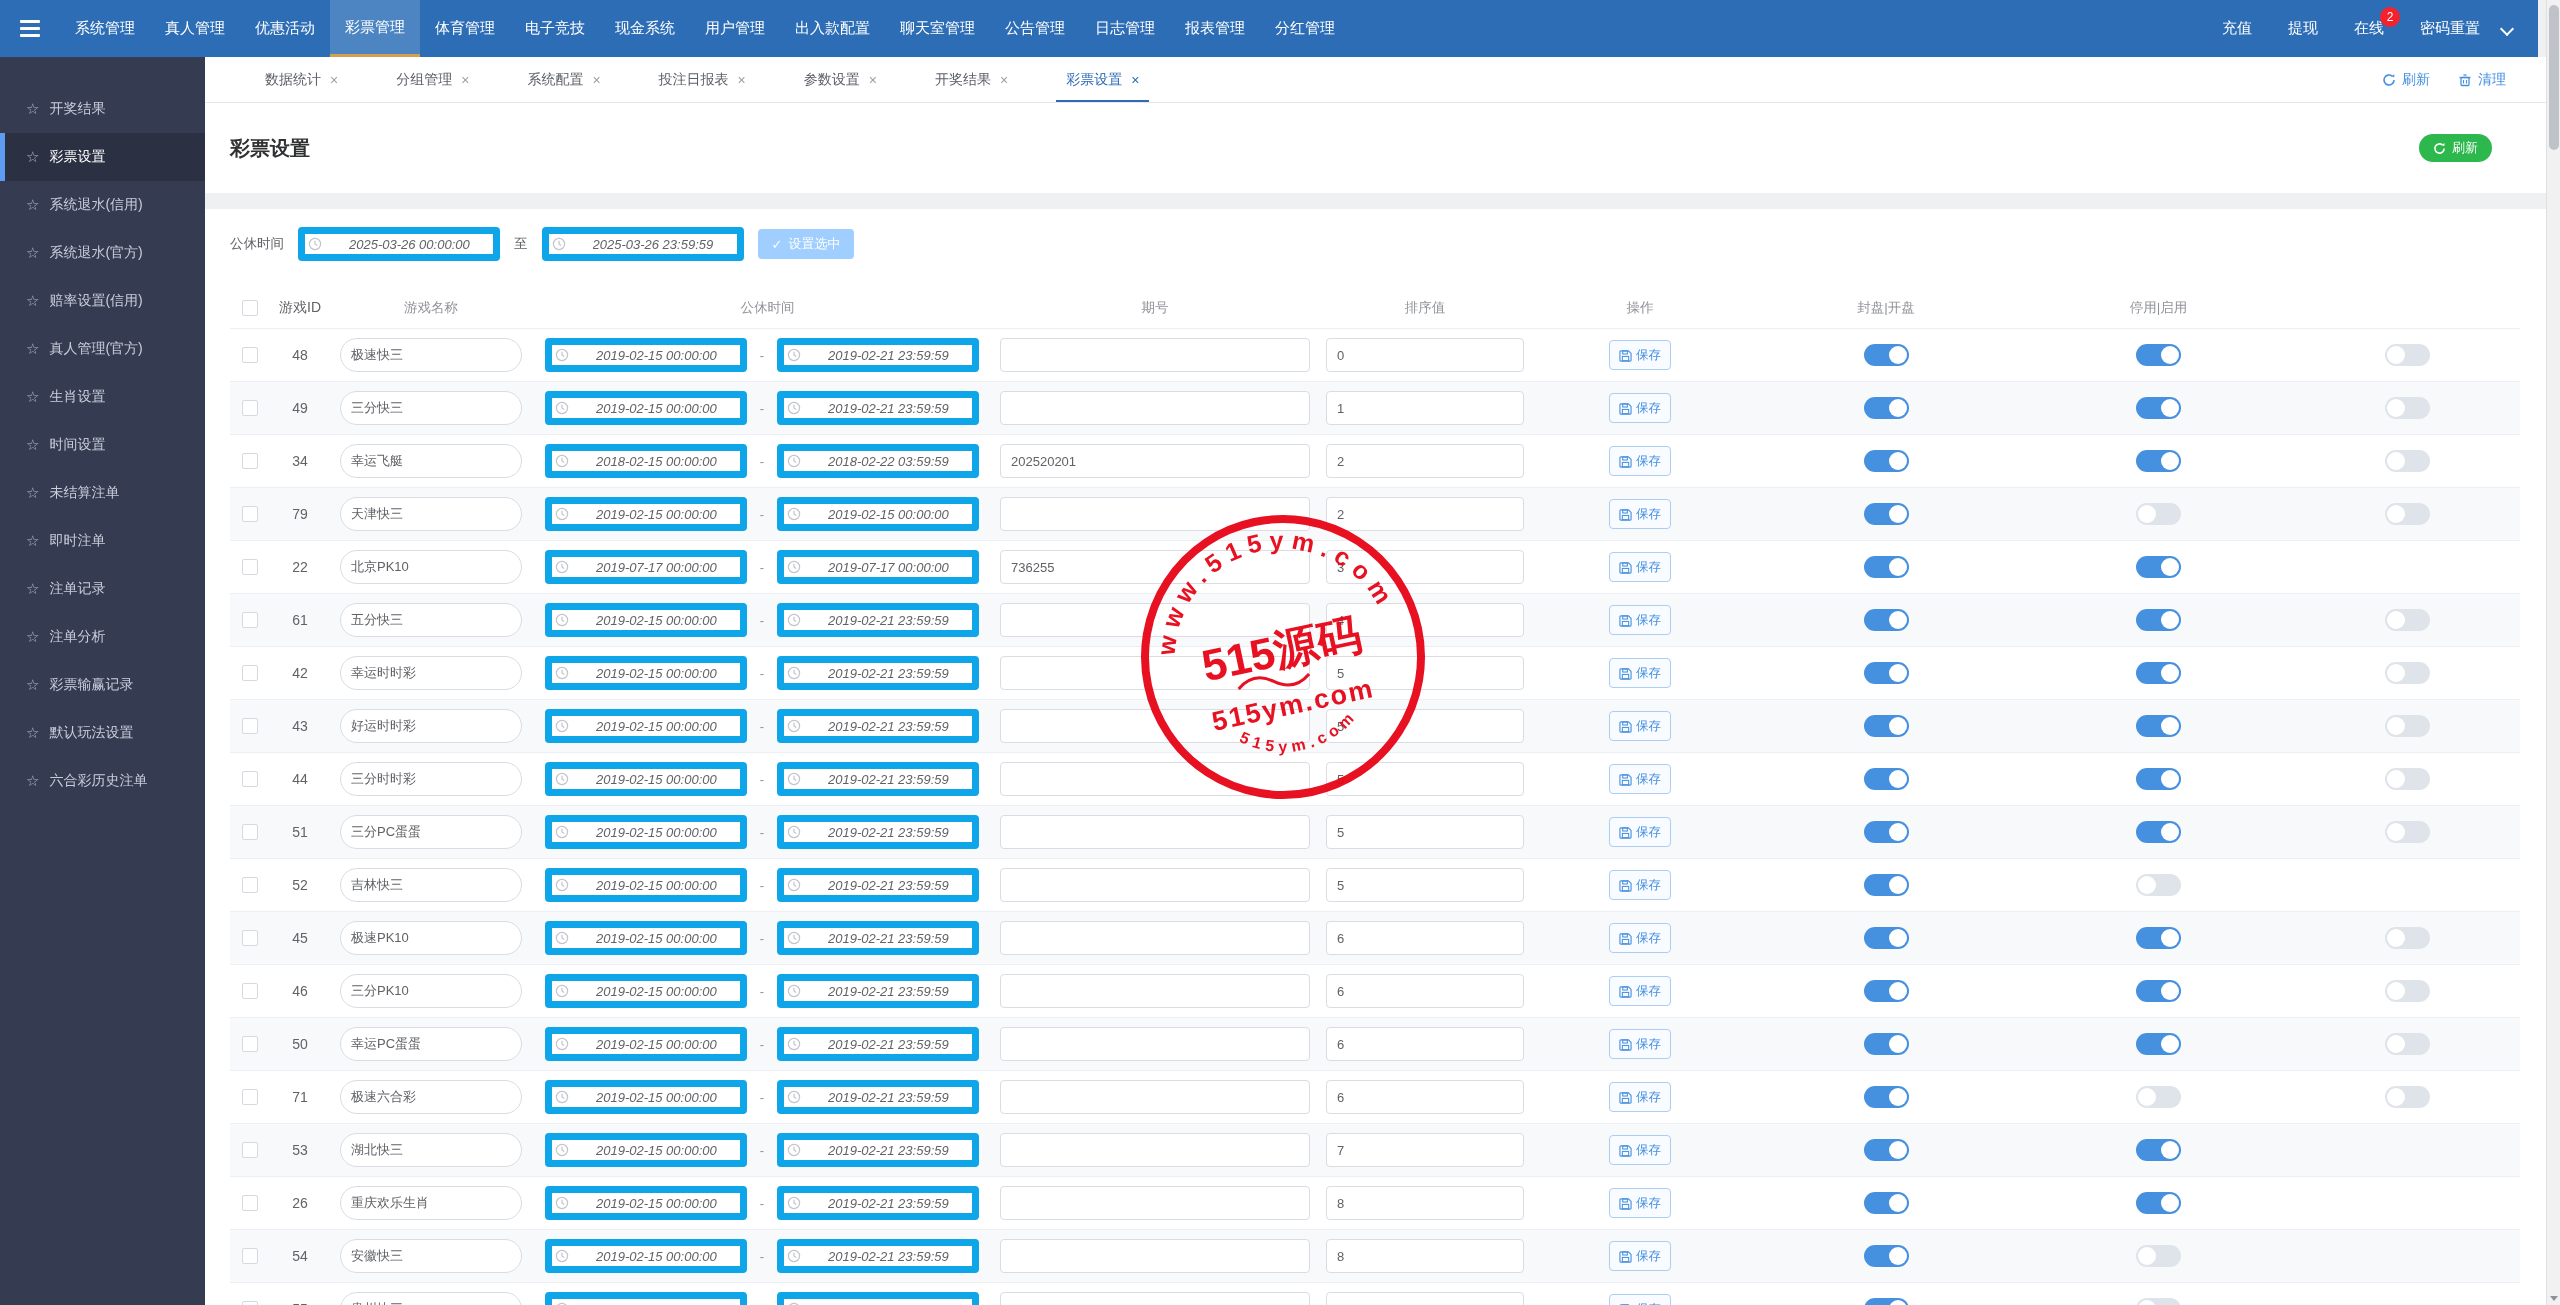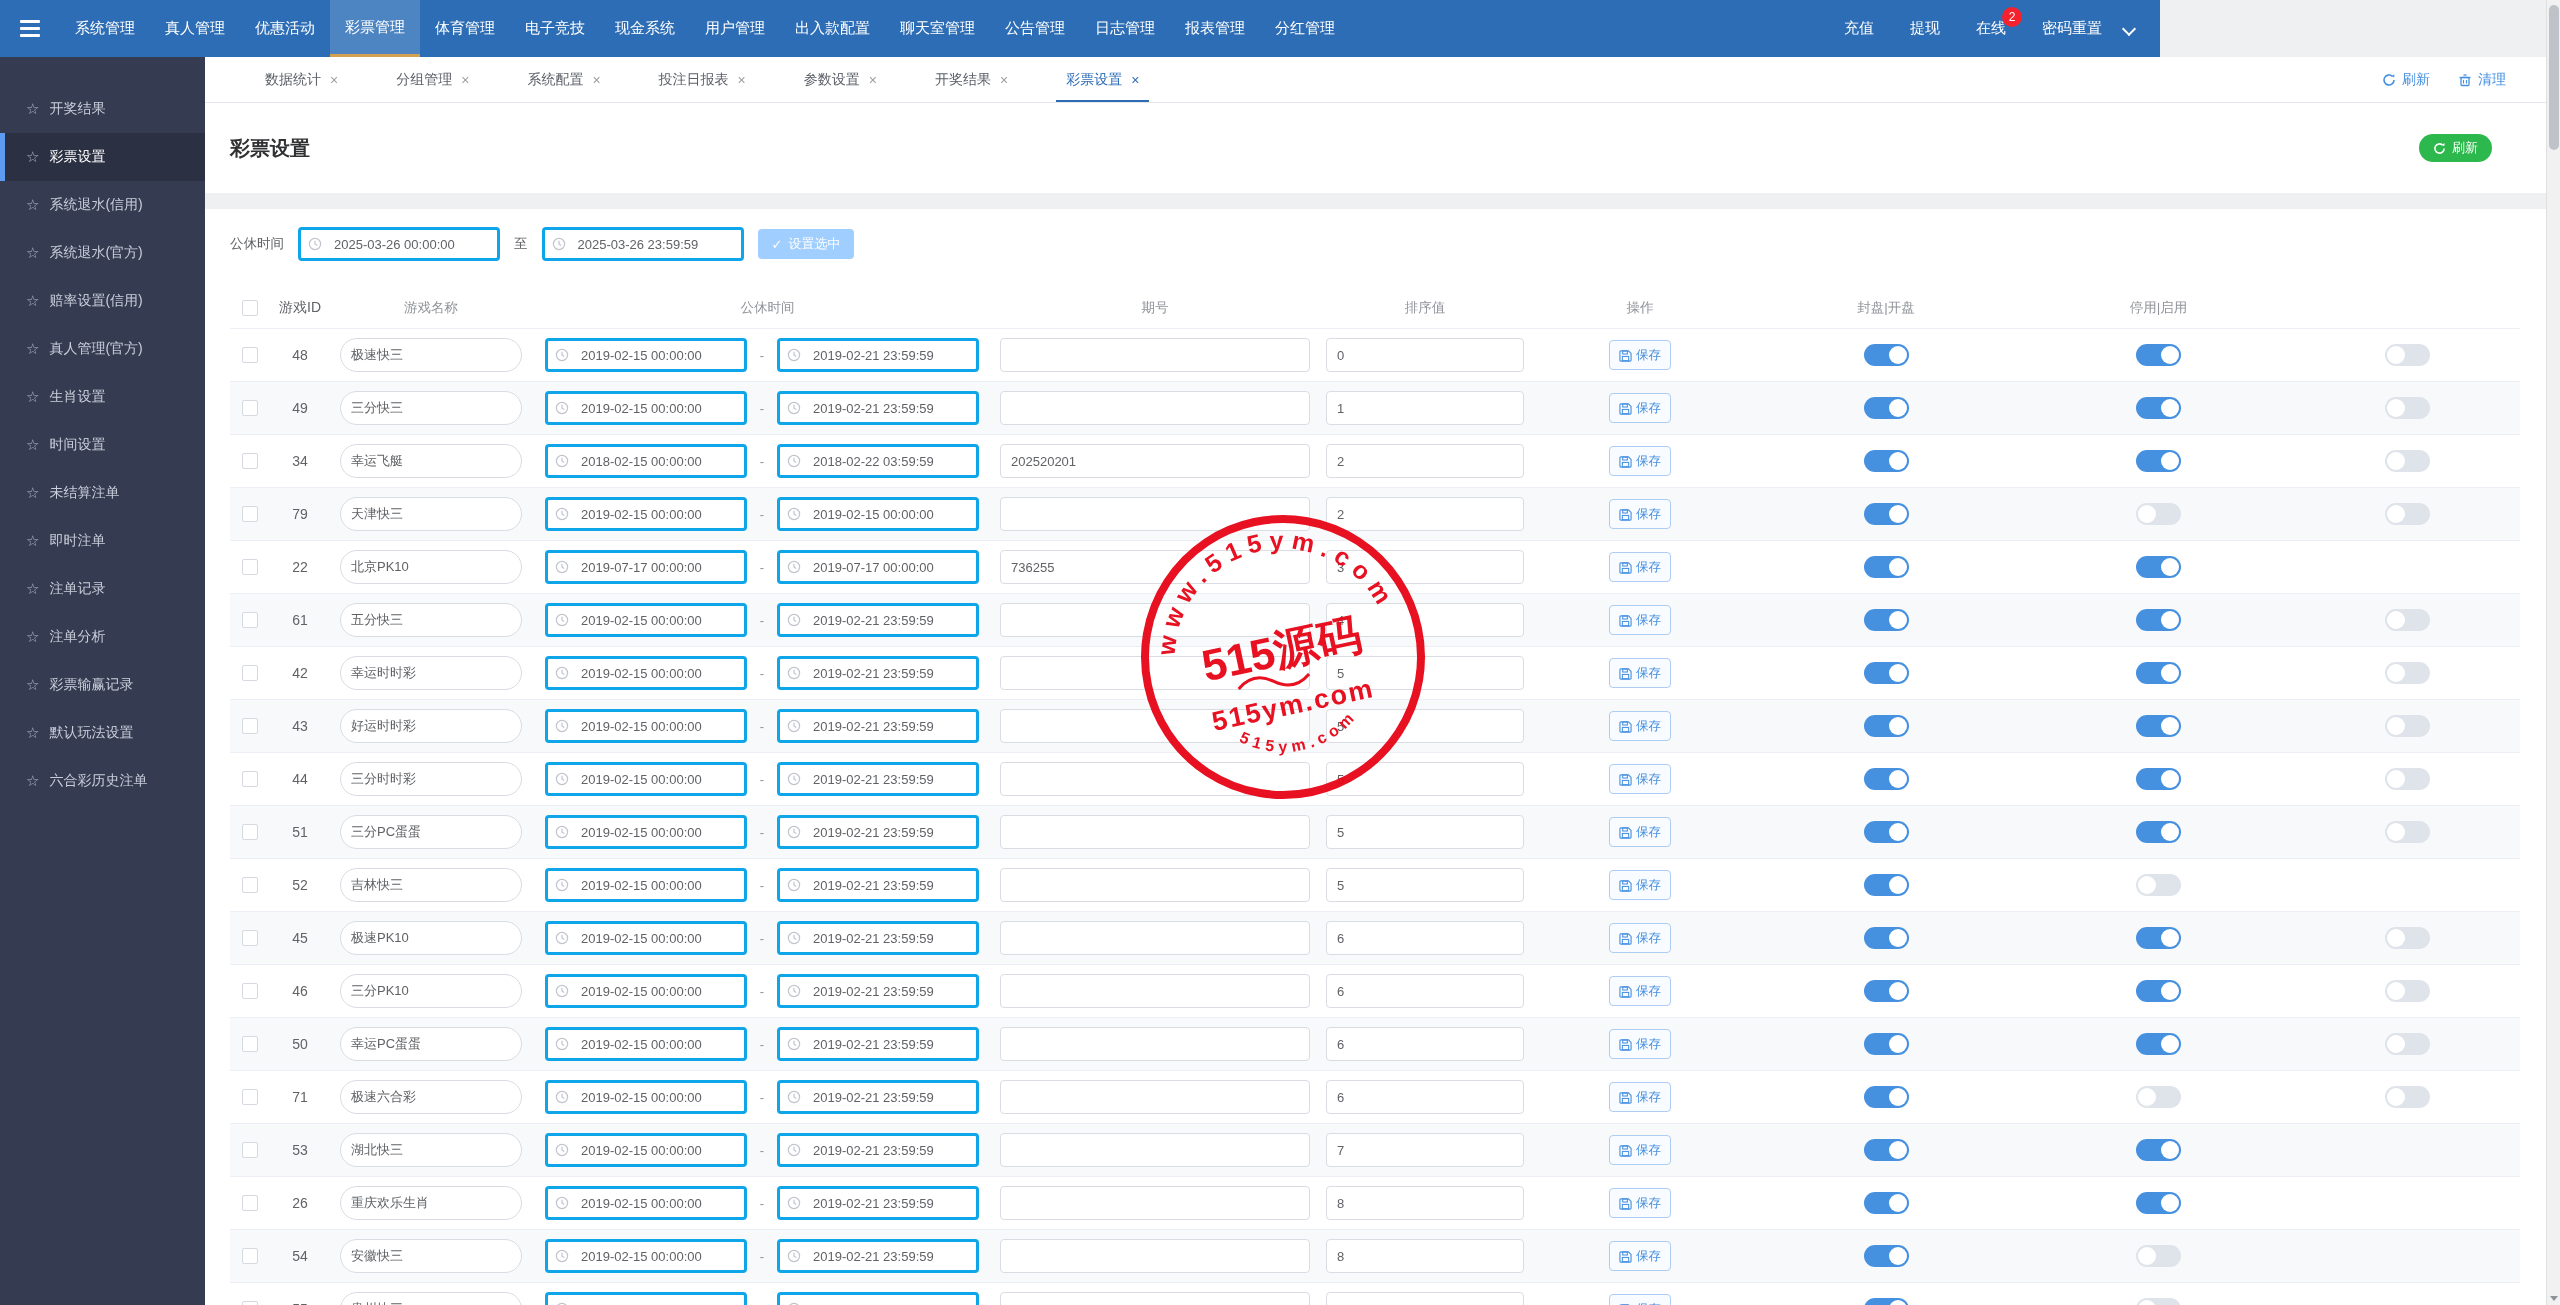--- a/index.html
+++ b/index.html
@@ -5,21 +5,21 @@
   :root{
     --navbar:#2d6db5; --nav-underline:#d3a04f; --sidebar:#353c51;
     --accent:#4690e0; --green:#2db84d; --badge:#f5222d; --stamp:#e60012;
     --disabled-primary:#a0cfff;
   }
   *{box-sizing:border-box;margin:0;padding:0;}
   body{font-family:"Liberation Sans","DejaVu Sans",sans-serif;background:#eef0f2;}
   #app{position:relative;width:2560px;height:1305px;overflow:hidden;background:#eef0f2;}
 
   
-  .topnav{position:absolute;left:0;top:0;width:2160px;height:57px;background:var(--navbar);display:flex;align-items:stretch;z-index:30;}
+  .topnav{position:absolute;left:0;top:0;width:2538px;height:57px;background:var(--navbar);display:flex;align-items:stretch;z-index:30;}
   .burger{width:60px;display:flex;flex-direction:column;justify-content:center;gap:4px;padding-left:20px;cursor:pointer;}
   .burger i{display:block;width:20px;height:3px;background:#fff;border-radius:1px;}
   .nav-items{display:flex;align-items:stretch;}
   .nav-item{display:flex;align-items:center;padding:0 15px;color:#fff;font-size:15px;cursor:pointer;position:relative;}
   .nav-item.active{background:#4d85c3;border-bottom:3px solid var(--nav-underline);}
   .nav-right{margin-left:auto;display:flex;align-items:stretch;padding-right:26px;}
   .nav-right .nav-item{padding:0 18px;}
   .badge{position:absolute;top:7px;right:2px;min-width:20px;height:20px;border-radius:10px;background:var(--badge);color:#fff;font-size:12px;display:flex;align-items:center;justify-content:center;padding:0 5px;}
   .chevron{width:10px;height:10px;border-right:2px solid #fff;border-bottom:2px solid #fff;transform:rotate(45deg);margin:auto 0 auto 4px;}
 
@@ -43,21 +43,21 @@
   
   .titlecard{position:absolute;left:205px;top:103px;width:2341px;height:90px;background:#fff;display:flex;align-items:center;padding:0 54px 0 25px;}
   .page-title{font-size:20px;font-weight:bold;color:#303133;}
   .btn-green{margin-left:auto;height:28px;border:none;border-radius:14px;background:var(--green);color:#fff;font-size:13px;display:flex;align-items:center;gap:6px;padding:0 14px;cursor:pointer;}
 
   
   .maincard{position:absolute;left:205px;top:209px;width:2341px;height:1096px;background:#fff;padding:18px 0 0 25px;}
   .filter-row{display:flex;align-items:center;height:34px;}
   .filter-label{font-size:13.5px;color:#606266;width:68px;}
   .dinput{position:relative;}
-  .dinput input{height:34px;border:3px solid #0ea5e9;border-radius:4px;font-size:13px;color:#606266;padding:0 10px 0 33px;background:#fff;}
+  .dinput input{height:34px;border:7px solid #0ea5e9;border-radius:4px;font-size:13px;color:#606266;padding:0 10px 0 44px;background:#fff;font-style:italic;}
   .dinput .clock{position:absolute;left:10px;top:10px;}
   .to-label{margin:0 14px;font-size:13.5px;color:#606266;}
   .btn-apply{margin-left:14px;height:30px;border:none;border-radius:4px;background:var(--disabled-primary);color:#fff;font-size:13px;display:flex;align-items:center;gap:6px;padding:0 14px;cursor:not-allowed;}
 
   
   .table{margin-top:26px;width:2290px;}
   .thead,.trow{display:flex;align-items:center;}
   .thead{height:42px;border-bottom:1px solid #ebeef5;color:#909399;font-size:13.5px;text-align:center;}
   .trow{height:53px;border-bottom:1px solid #ebeef5;}
   .trow.stripe{background:#f7f9fb;}

